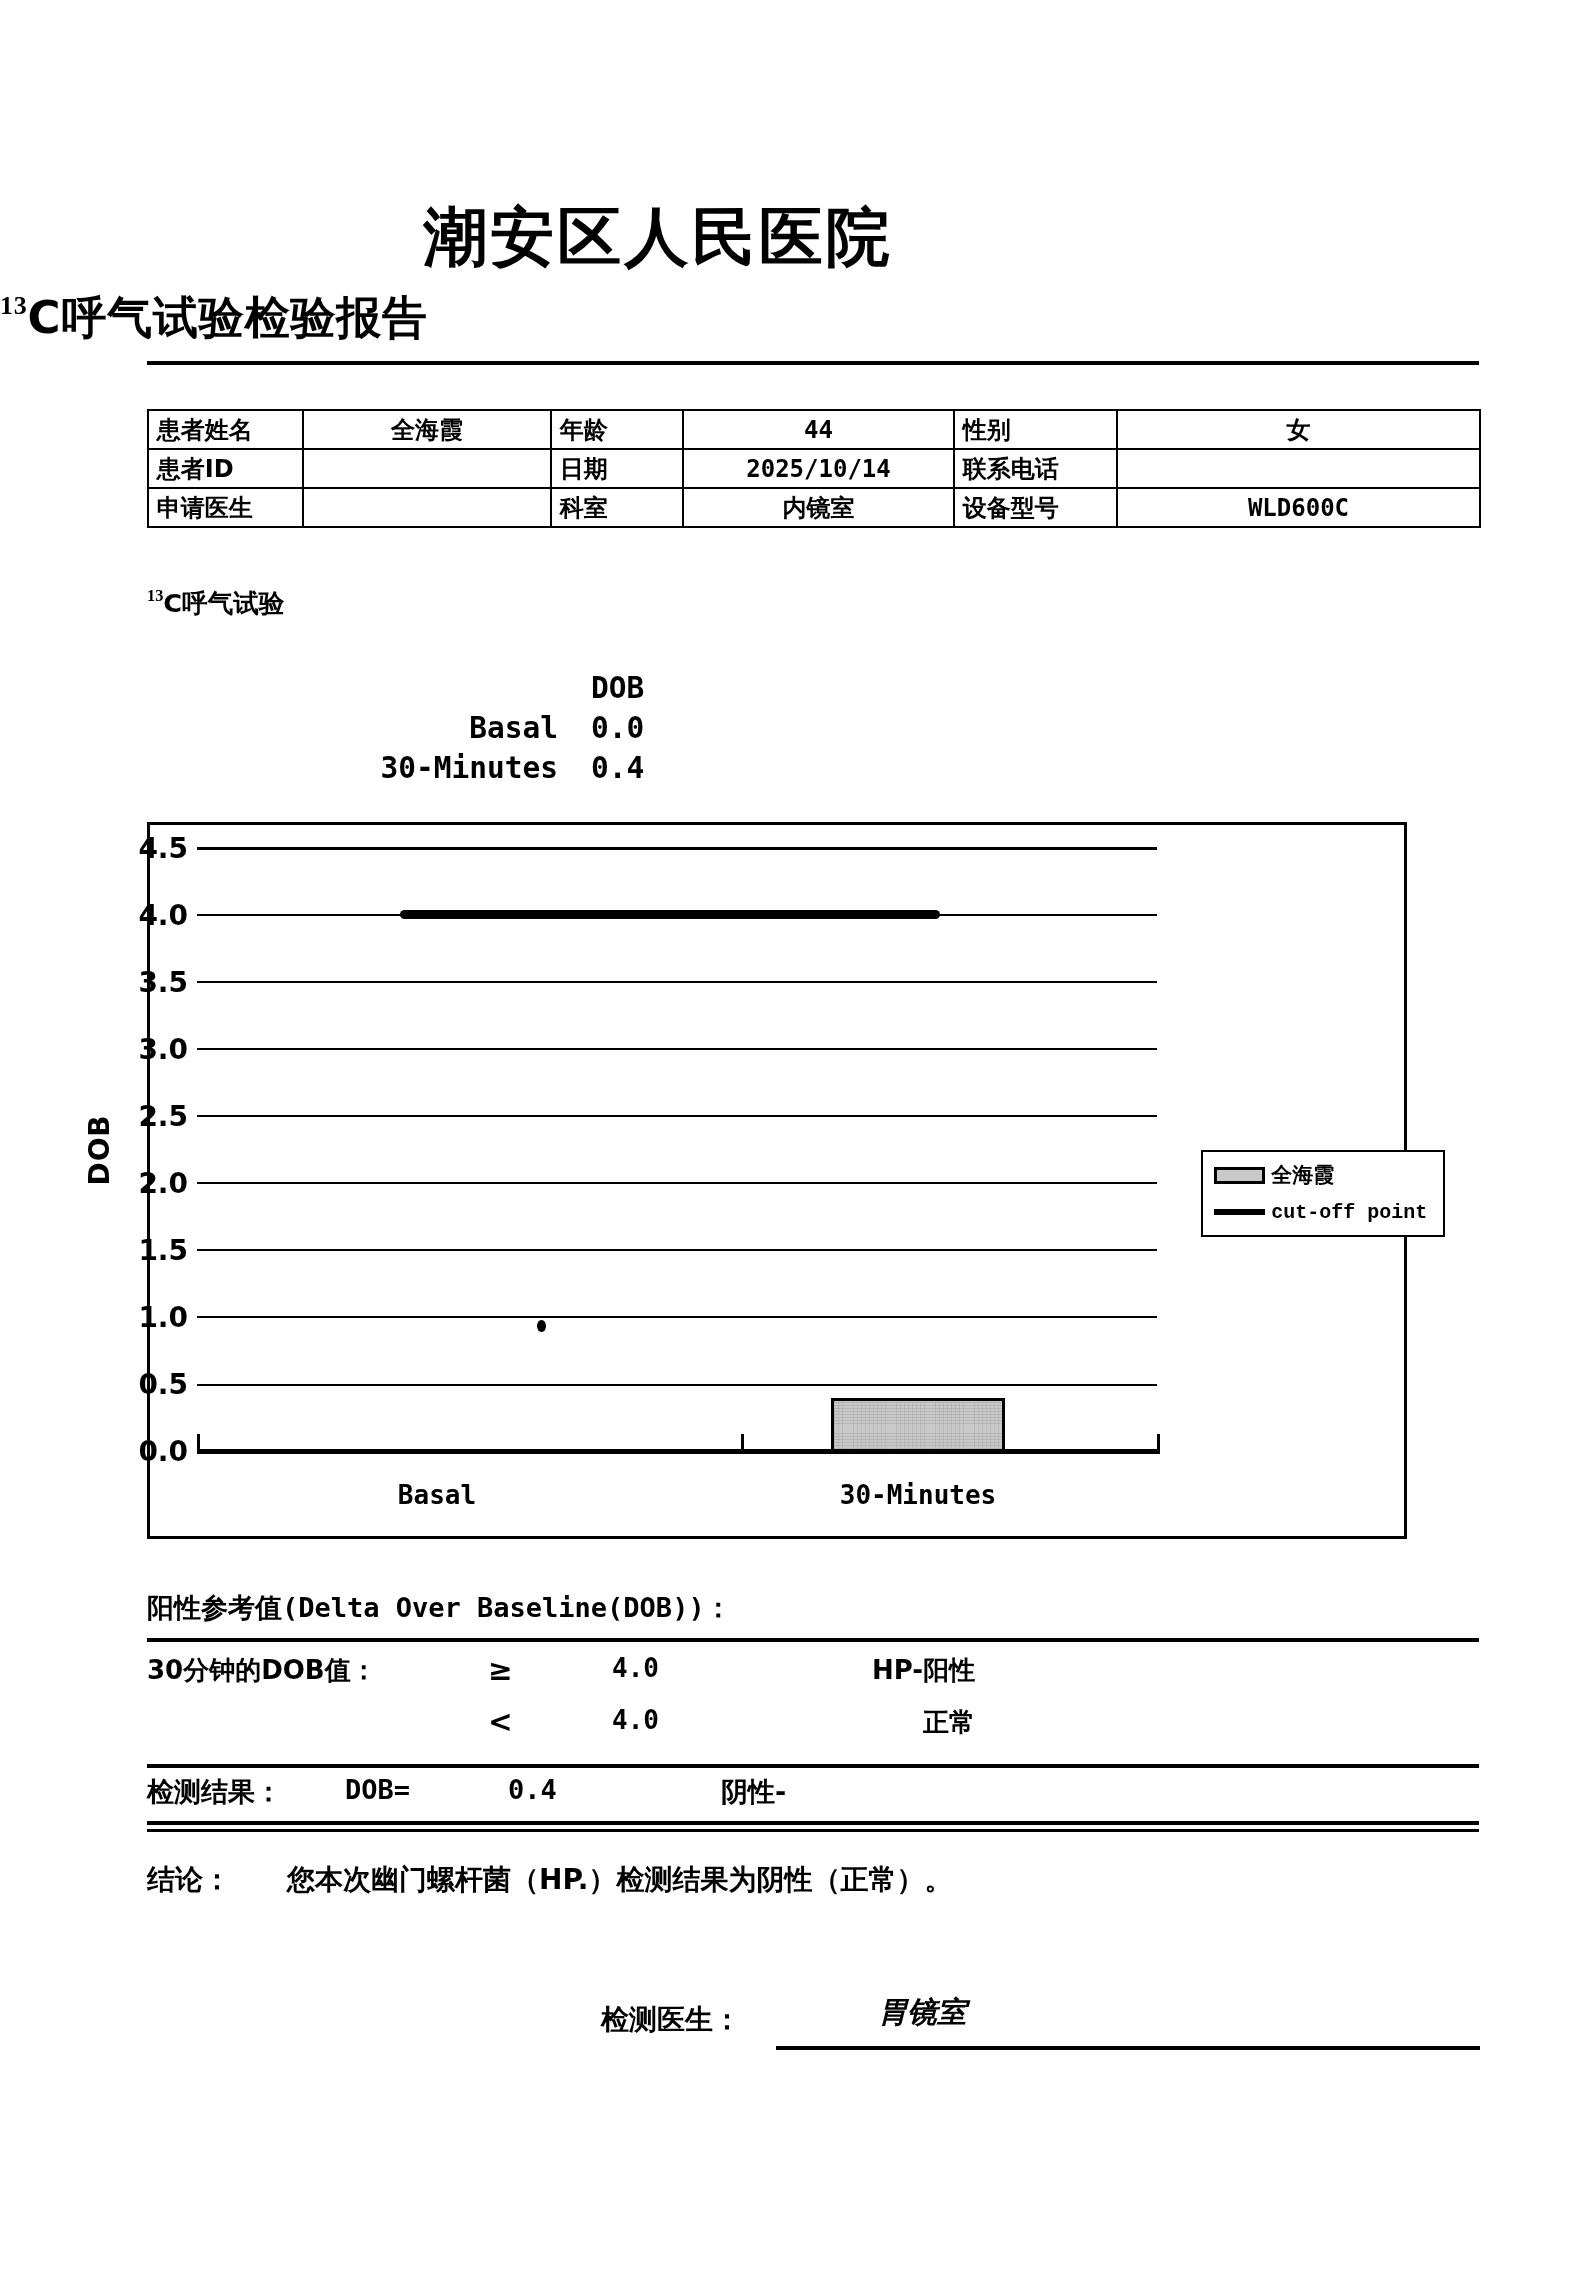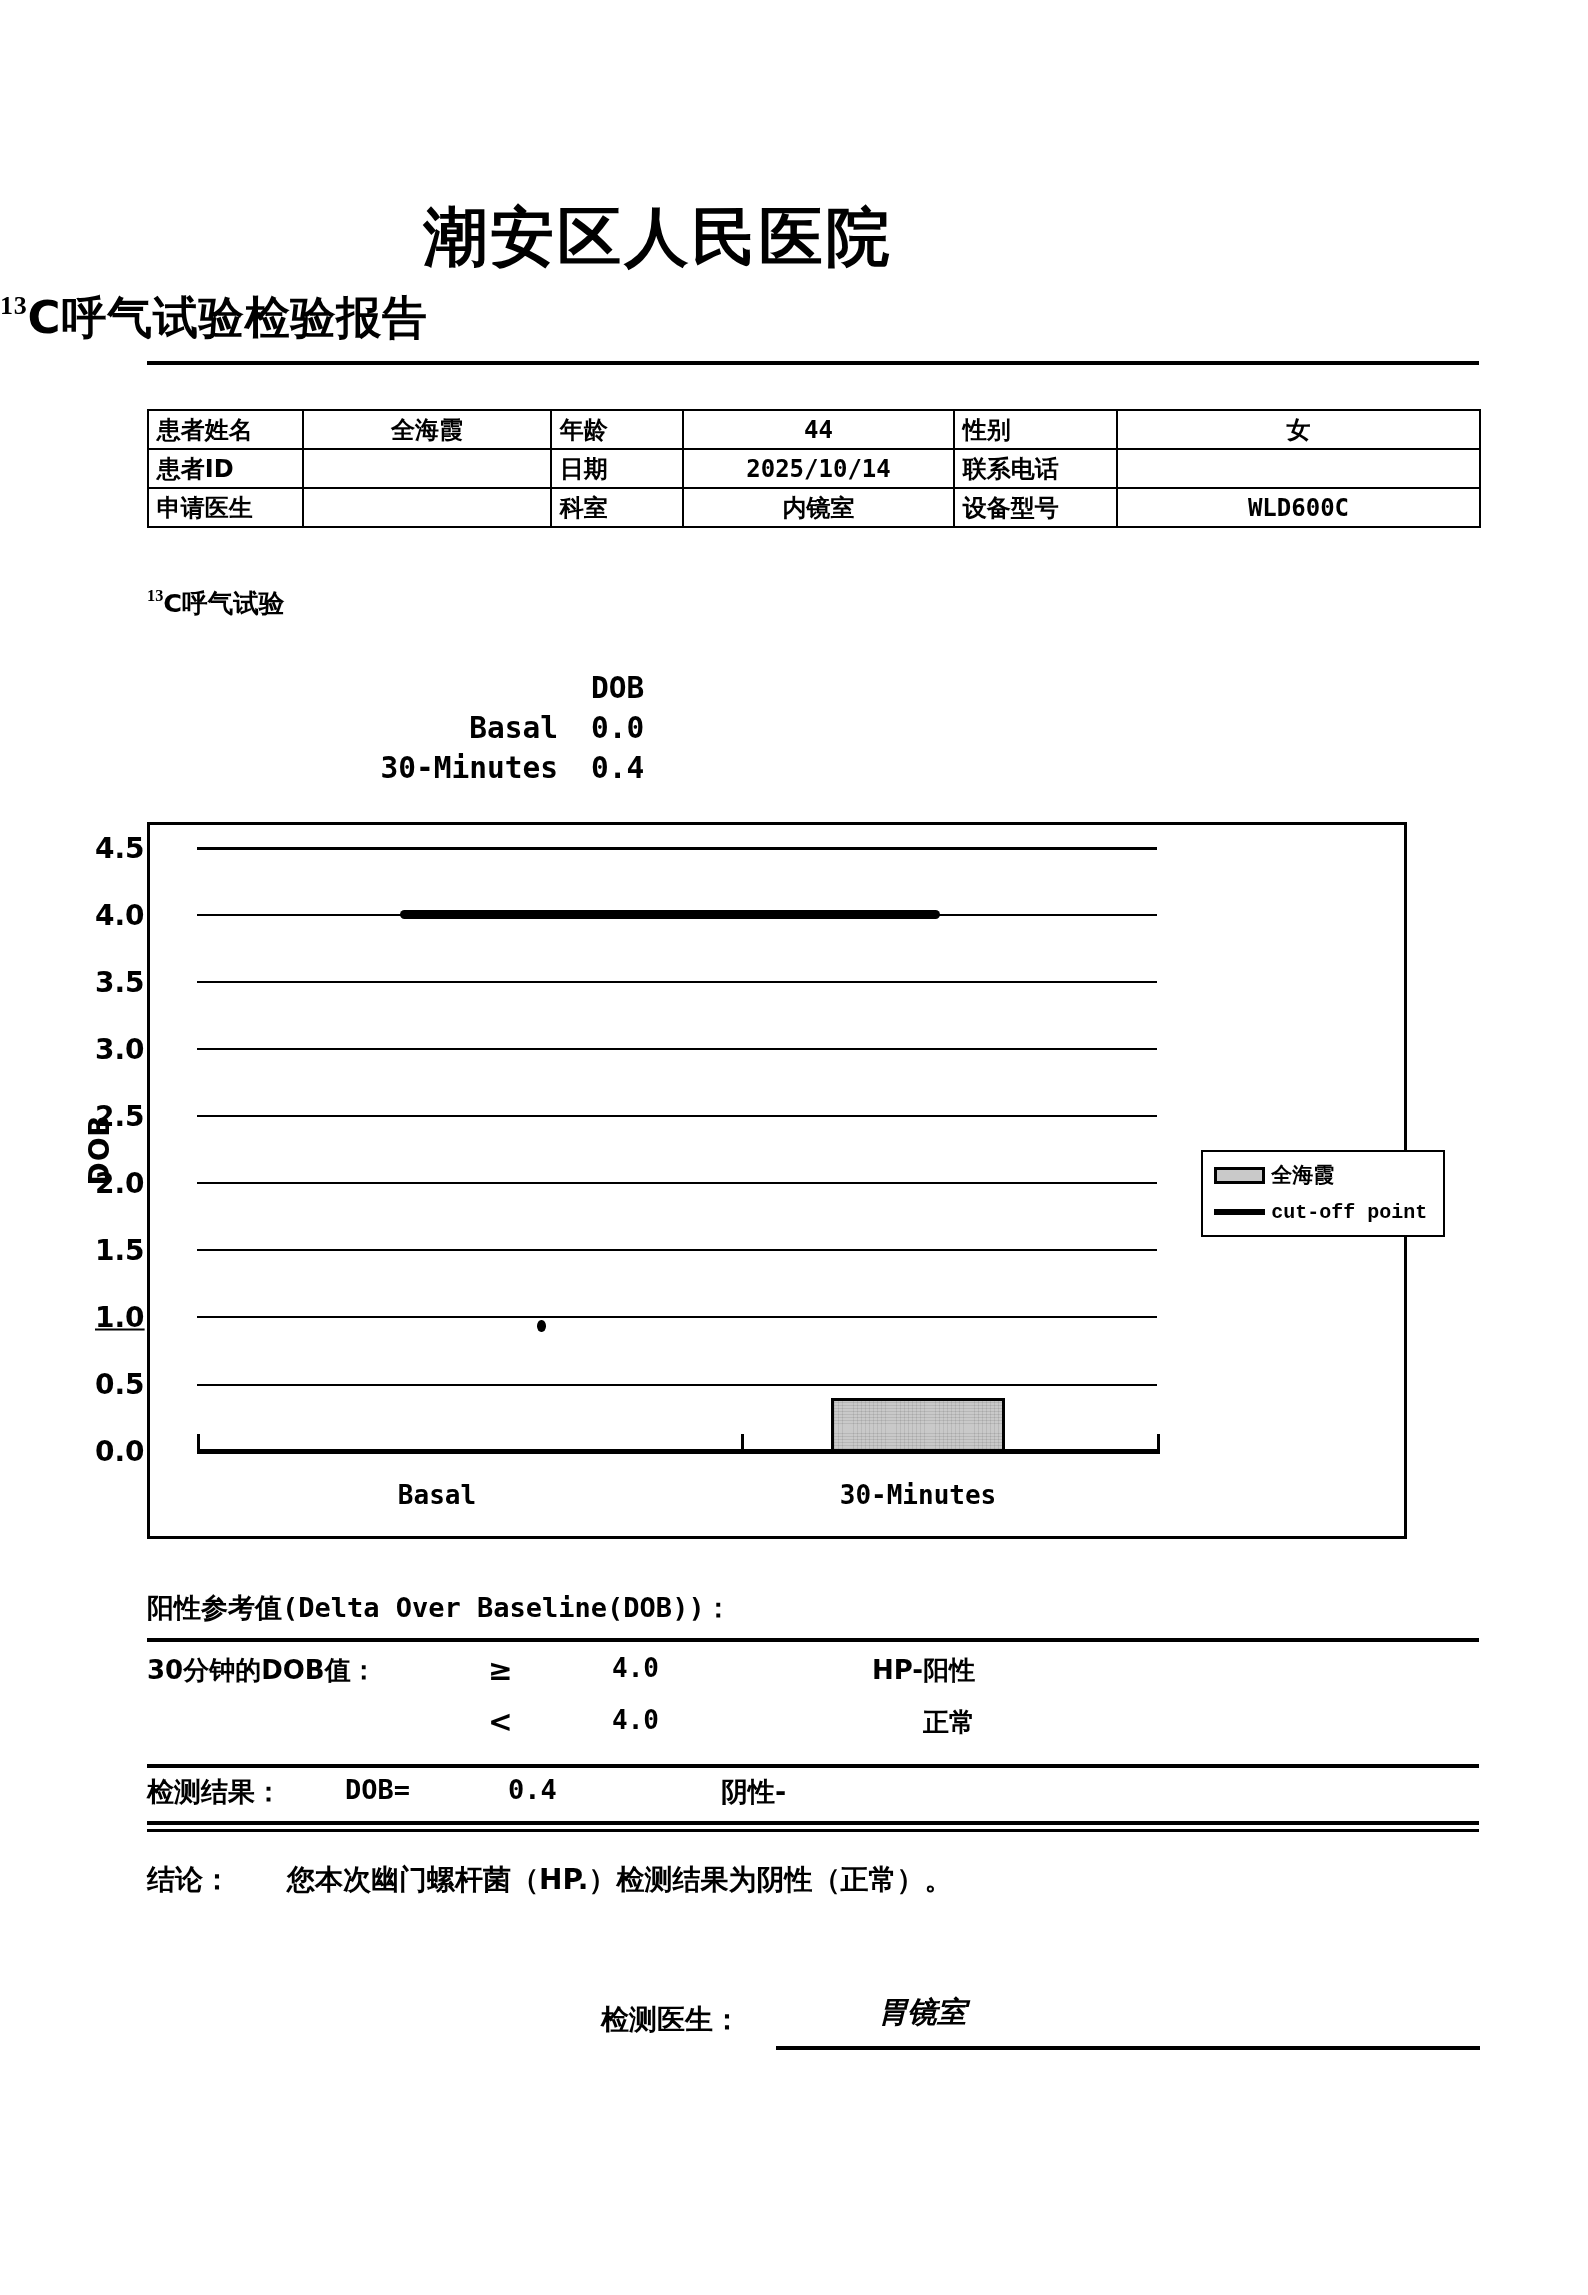--- a/index.html
+++ b/index.html
@@ -159,21 +159,21 @@
     height: 17px;
     background: #000000;
     top: 586px;
   }
   .ytick-label {
     position: absolute;
     right: 971px;
     font-family: "DejaVu Sans", sans-serif;
     font-weight: bold;
     font-size: 28px;
-    text-align: left;
+    text-align: right;
     white-space: nowrap;
     transform: translateY(-50%);
     width: 93px;
   }
   #ylabel {
     position: absolute;
     left: -133px;
     top: 50%;
     transform: translateY(-50%) rotate(-90deg);
     transform-origin: center center;
@@ -439,21 +439,21 @@
           <div class="gridline" style="top: 536px;"></div>
         </div>
       <div id="ytick-container">
           <div class="ytick-label" style="top: 0px;">4.5</div>
           <div class="ytick-label" style="top: 67px;">4.0</div>
           <div class="ytick-label" style="top: 134px;">3.5</div>
           <div class="ytick-label" style="top: 201px;">3.0</div>
           <div class="ytick-label" style="top: 268px;">2.5</div>
           <div class="ytick-label" style="top: 335px;">2.0</div>
           <div class="ytick-label" style="top: 402px;">1.5</div>
-          <div class="ytick-label" style="top: 469px; text-decoration: underline;">1.0</div>
+          <div class="ytick-label" style="top: 469px;">1.0</div>
           <div class="ytick-label" style="top: 536px;">0.5</div>
           <div class="ytick-label" style="top: 603px;">0.0</div>
         </div>
       <div id="axis-x"></div>
       <div class="xtick" style="left:0px;"></div>
       <div class="xtick" style="left:544px;"></div>
       <div class="xtick" style="left:960px;"></div>
       <div id="cutoff-line" style="top: 62px; left: 203px; width: 540px;"></div>
       <div id="bars-container">
           <div class="bar" style="left: 634px; top: 550px; width: 174px; height: 54px;"></div>

